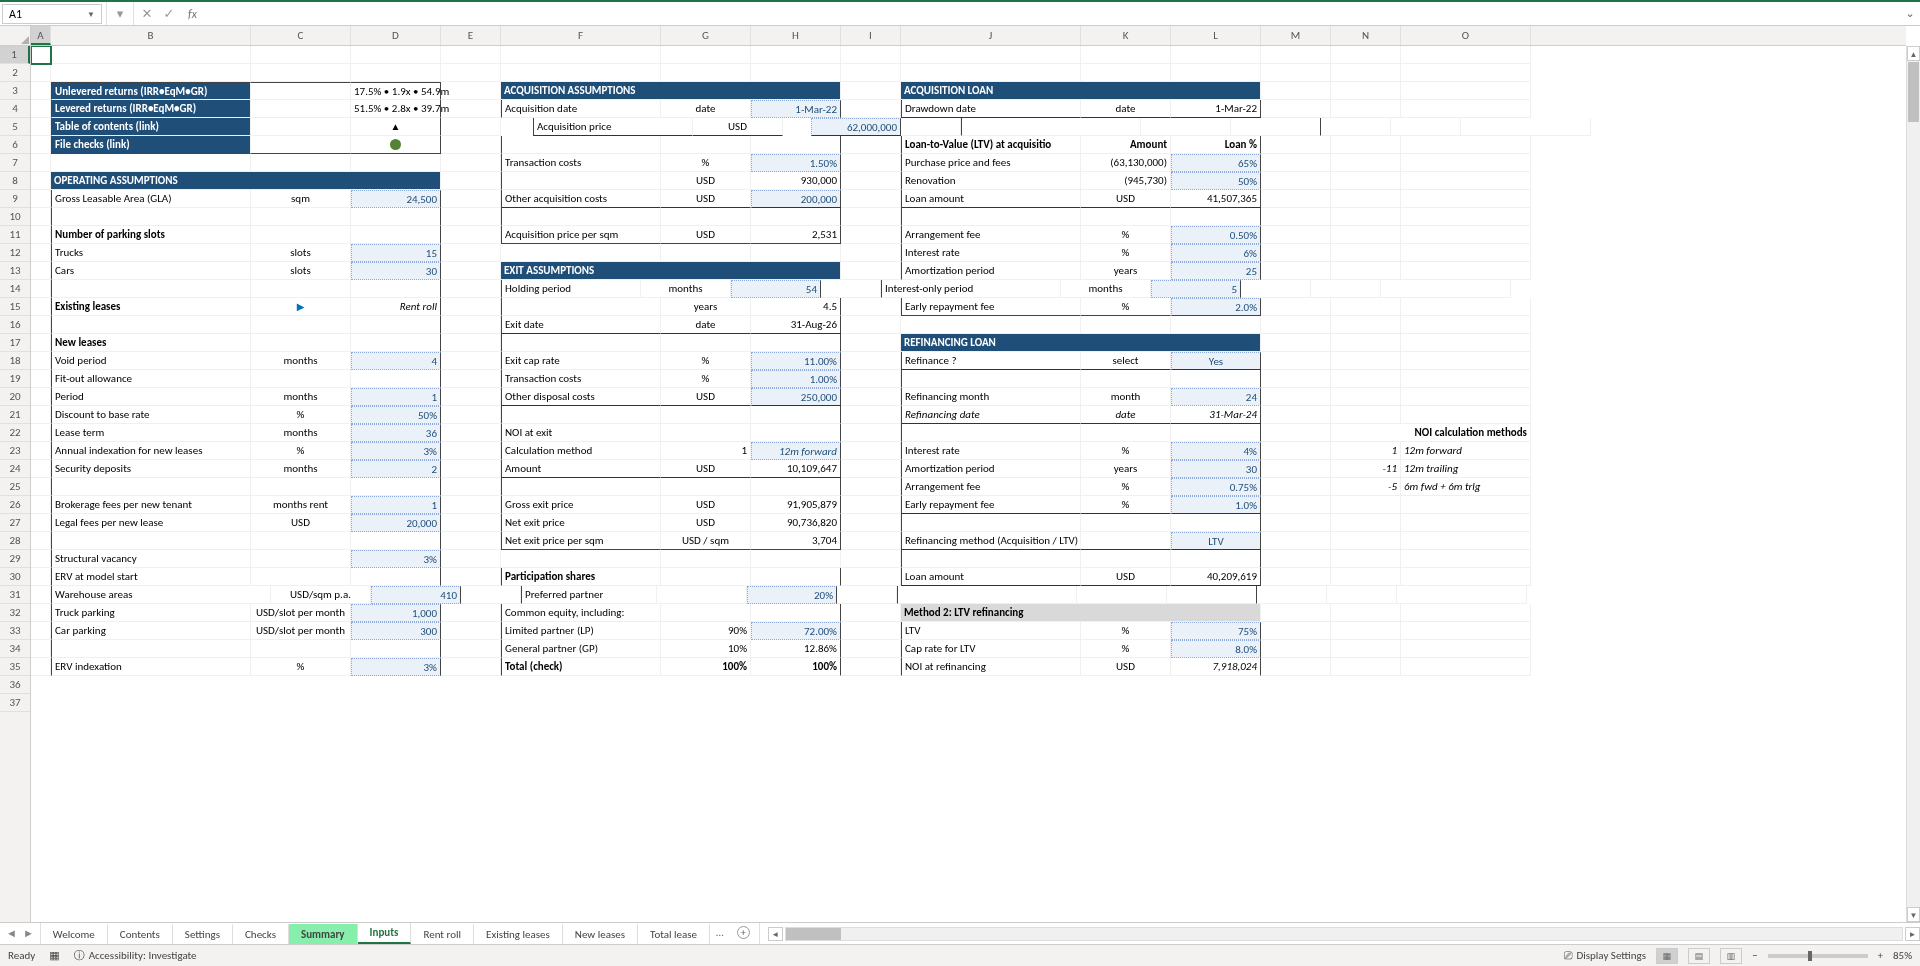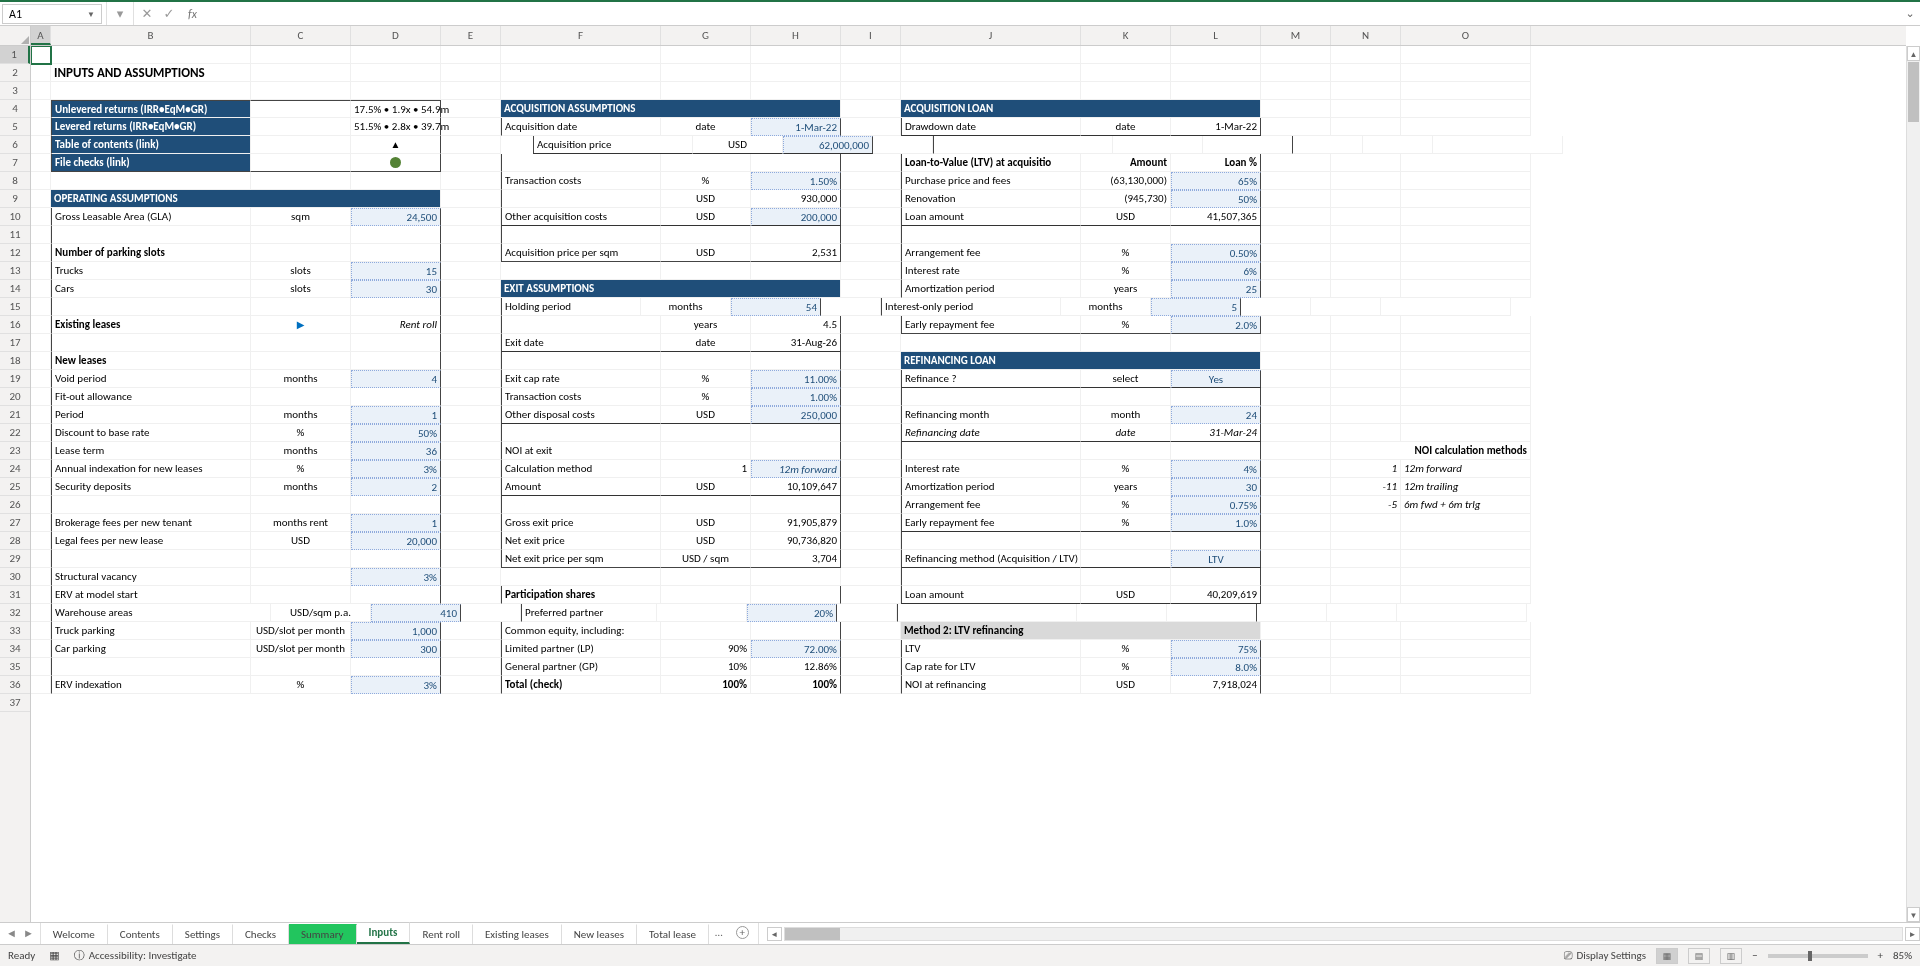--- a/index.html
+++ b/index.html
@@ -51,21 +51,21 @@
 
 .vscroll { position:absolute; top:20px; right:0; width:14px; bottom:0; background:#f0f0f0; border-left:1px solid #ddd; }
 .vscroll .arrow { height:15px; text-align:center; font-size:8px; color:#666; line-height:14px; background:#fff; border:1px solid #ccc;}
 .vscroll .thumb { position:absolute; top:16px; left:1px; right:1px; height:60px; background:#c0c0c0; }
 
 .sheet-bar { height: 22px; background: #fff; border-top: 1px solid #ccc; display: flex; align-items: stretch; font-size: 11px; }
 .sheet-nav { display:flex; align-items:center; padding:0 6px; color:#888; gap:6px; border-right:1px solid #e0e0e0;}
 .tabs { display:flex; align-items:flex-end; }
 .tab { padding: 3px 12px; border-right: 1px solid #ddd; color: #444; background:#fff; cursor:pointer; border-top:1px solid transparent; }
 .tab.active { background: #fff; border-top:1px solid #ccc; border-bottom: 2px solid #217346; color: #217346; font-weight: bold; }
-.tab.summary-active { font-weight: normal; background:#22c55e; }
+.tab.summary-active { font-weight: bold; background:#86efac; }
 .tab-add { padding: 3px 7px; color: #666; }
 .tab-add-circle { border:1px solid #999; border-radius:50%; width:13px; height:13px; display:inline-flex; align-items:center; justify-content:center; font-size:11px; line-height:1;}
 .tab-more { padding:3px 6px; color:#666;}
 .hscroll-region { flex:1; display:flex; align-items:center; padding-left:6px; }
 .hscroll-region .hbar { flex:1; height:14px; background:#f0f0f0; border:1px solid #ddd; margin:0 2px; position:relative;}
 .hscroll-region .arrow { width:15px; height:14px; text-align:center; font-size:8px; line-height:12px; background:#fff; border:1px solid #ccc; color:#666;}
 .hscroll-region .thumb { position:absolute; left:0; top:0; bottom:0; width:55px; background:#c0c0c0;}
 
 .status-bar { height: 22px; background: #f3f2f1; border-top: 1px solid #ccc; display: flex; align-items: center; justify-content: space-between; padding: 0 8px; font-size: 11px; color: #444; }
 .status-left { display:flex; align-items:center; gap:14px;}
@@ -166,37 +166,20 @@
           <div class="cell" style="width: 60px;"></div>
           <div class="cell" style="width: 180px;"></div>
           <div class="cell" style="width: 90px;"></div>
           <div class="cell" style="width: 90px;"></div>
           <div class="cell" style="width: 70px;"></div>
           <div class="cell" style="width: 70px;"></div>
           <div class="cell" style="width: 130px;"></div>
         </div>
         <div class="row">
           <div class="cell" style="width: 20px;"></div>
-          <div class="cell bold" style="width: 200px; font-size: 13px;">INPUTS AND ASSUMPTIONS</div>
-          <div class="cell" style="width: 100px;"></div>
-          <div class="cell" style="width: 90px;"></div>
-          <div class="cell" style="width: 60px;"></div>
-          <div class="cell" style="width: 160px;"></div>
-          <div class="cell" style="width: 90px;"></div>
-          <div class="cell" style="width: 90px;"></div>
-          <div class="cell" style="width: 60px;"></div>
-          <div class="cell" style="width: 180px;"></div>
-          <div class="cell" style="width: 90px;"></div>
-          <div class="cell" style="width: 90px;"></div>
-          <div class="cell" style="width: 70px;"></div>
-          <div class="cell" style="width: 70px;"></div>
-          <div class="cell" style="width: 130px;"></div>
-        </div>
-        <div class="row">
-          <div class="cell" style="width: 20px;"></div>
           <div class="cell" style="width: 200px;"></div>
           <div class="cell" style="width: 100px;"></div>
           <div class="cell" style="width: 90px;"></div>
           <div class="cell" style="width: 60px;"></div>
           <div class="cell" style="width: 160px;"></div>
           <div class="cell" style="width: 90px;"></div>
           <div class="cell" style="width: 90px;"></div>
           <div class="cell" style="width: 60px;"></div>
           <div class="cell" style="width: 180px;"></div>
           <div class="cell" style="width: 90px;"></div>
@@ -236,21 +219,21 @@
           <div class="cell" style="width: 130px;"></div>
         </div>
         <div class="row">
           <div class="cell" style="width: 20px;"></div>
           <div class="cell blue-sub box-left" style="width: 200px;">Table of contents (link)</div>
           <div class="cell" style="width: 100px;"></div>
           <div class="cell triangle-up box-right" style="width: 90px;">▲</div>
           <div class="cell" style="width: 60px;"></div>
           <div class="cell box-left mbb" style="width: 160px; margin-left: 32px;">  Acquisition price</div>
           <div class="cell center mbb" style="width: 90px;">USD</div>
-          <div class="cell input-cell right box-right mbb" style="width: 90px;">62,000,000</div>
+          <div class="cell input-cell right box-right mbb" style="width: 90px; margin-left: 28px;">62,000,000</div>
           <div class="cell" style="width: 60px;"></div>
           <div class="cell box-left" style="width: 180px;"></div>
           <div class="cell" style="width: 90px;"></div>
           <div class="cell box-right" style="width: 90px;"></div>
           <div class="cell" style="width: 70px;"></div>
           <div class="cell" style="width: 70px;"></div>
           <div class="cell" style="width: 130px;"></div>
         </div>
         <div class="row">
           <div class="cell" style="width: 20px;"></div>
@@ -741,21 +724,21 @@
           <div class="cell box-left" style="width: 200px;">  ERV indexation</div>
           <div class="cell center" style="width: 100px;">%</div>
           <div class="cell input-cell right box-right" style="width: 90px;">3%</div>
           <div class="cell" style="width: 60px;"></div>
           <div class="cell bold box-left" style="width: 160px;">  Total (check)</div>
           <div class="cell bold right" style="width: 90px;">100%</div>
           <div class="cell bold right box-right" style="width: 90px;">100%</div>
           <div class="cell" style="width: 60px;"></div>
           <div class="cell box-left" style="width: 180px;">  NOI at refinancing</div>
           <div class="cell center" style="width: 90px;">USD</div>
-          <div class="cell right box-right" style="width: 90px;">7,918,024</div>
+          <div class="cell right box-right" style="width: 90px; font-style: italic;">7,918,024</div>
           <div class="cell" style="width: 70px;"></div>
           <div class="cell" style="width: 70px;"></div>
           <div class="cell" style="width: 130px;"></div>
         </div>
       </div>
   <div class="vscroll">
     <div class="arrow">▲</div>
     <div class="thumb"></div>
     <div class="arrow" style="position:absolute;bottom:0;left:0;right:0;">▼</div>
   </div>

